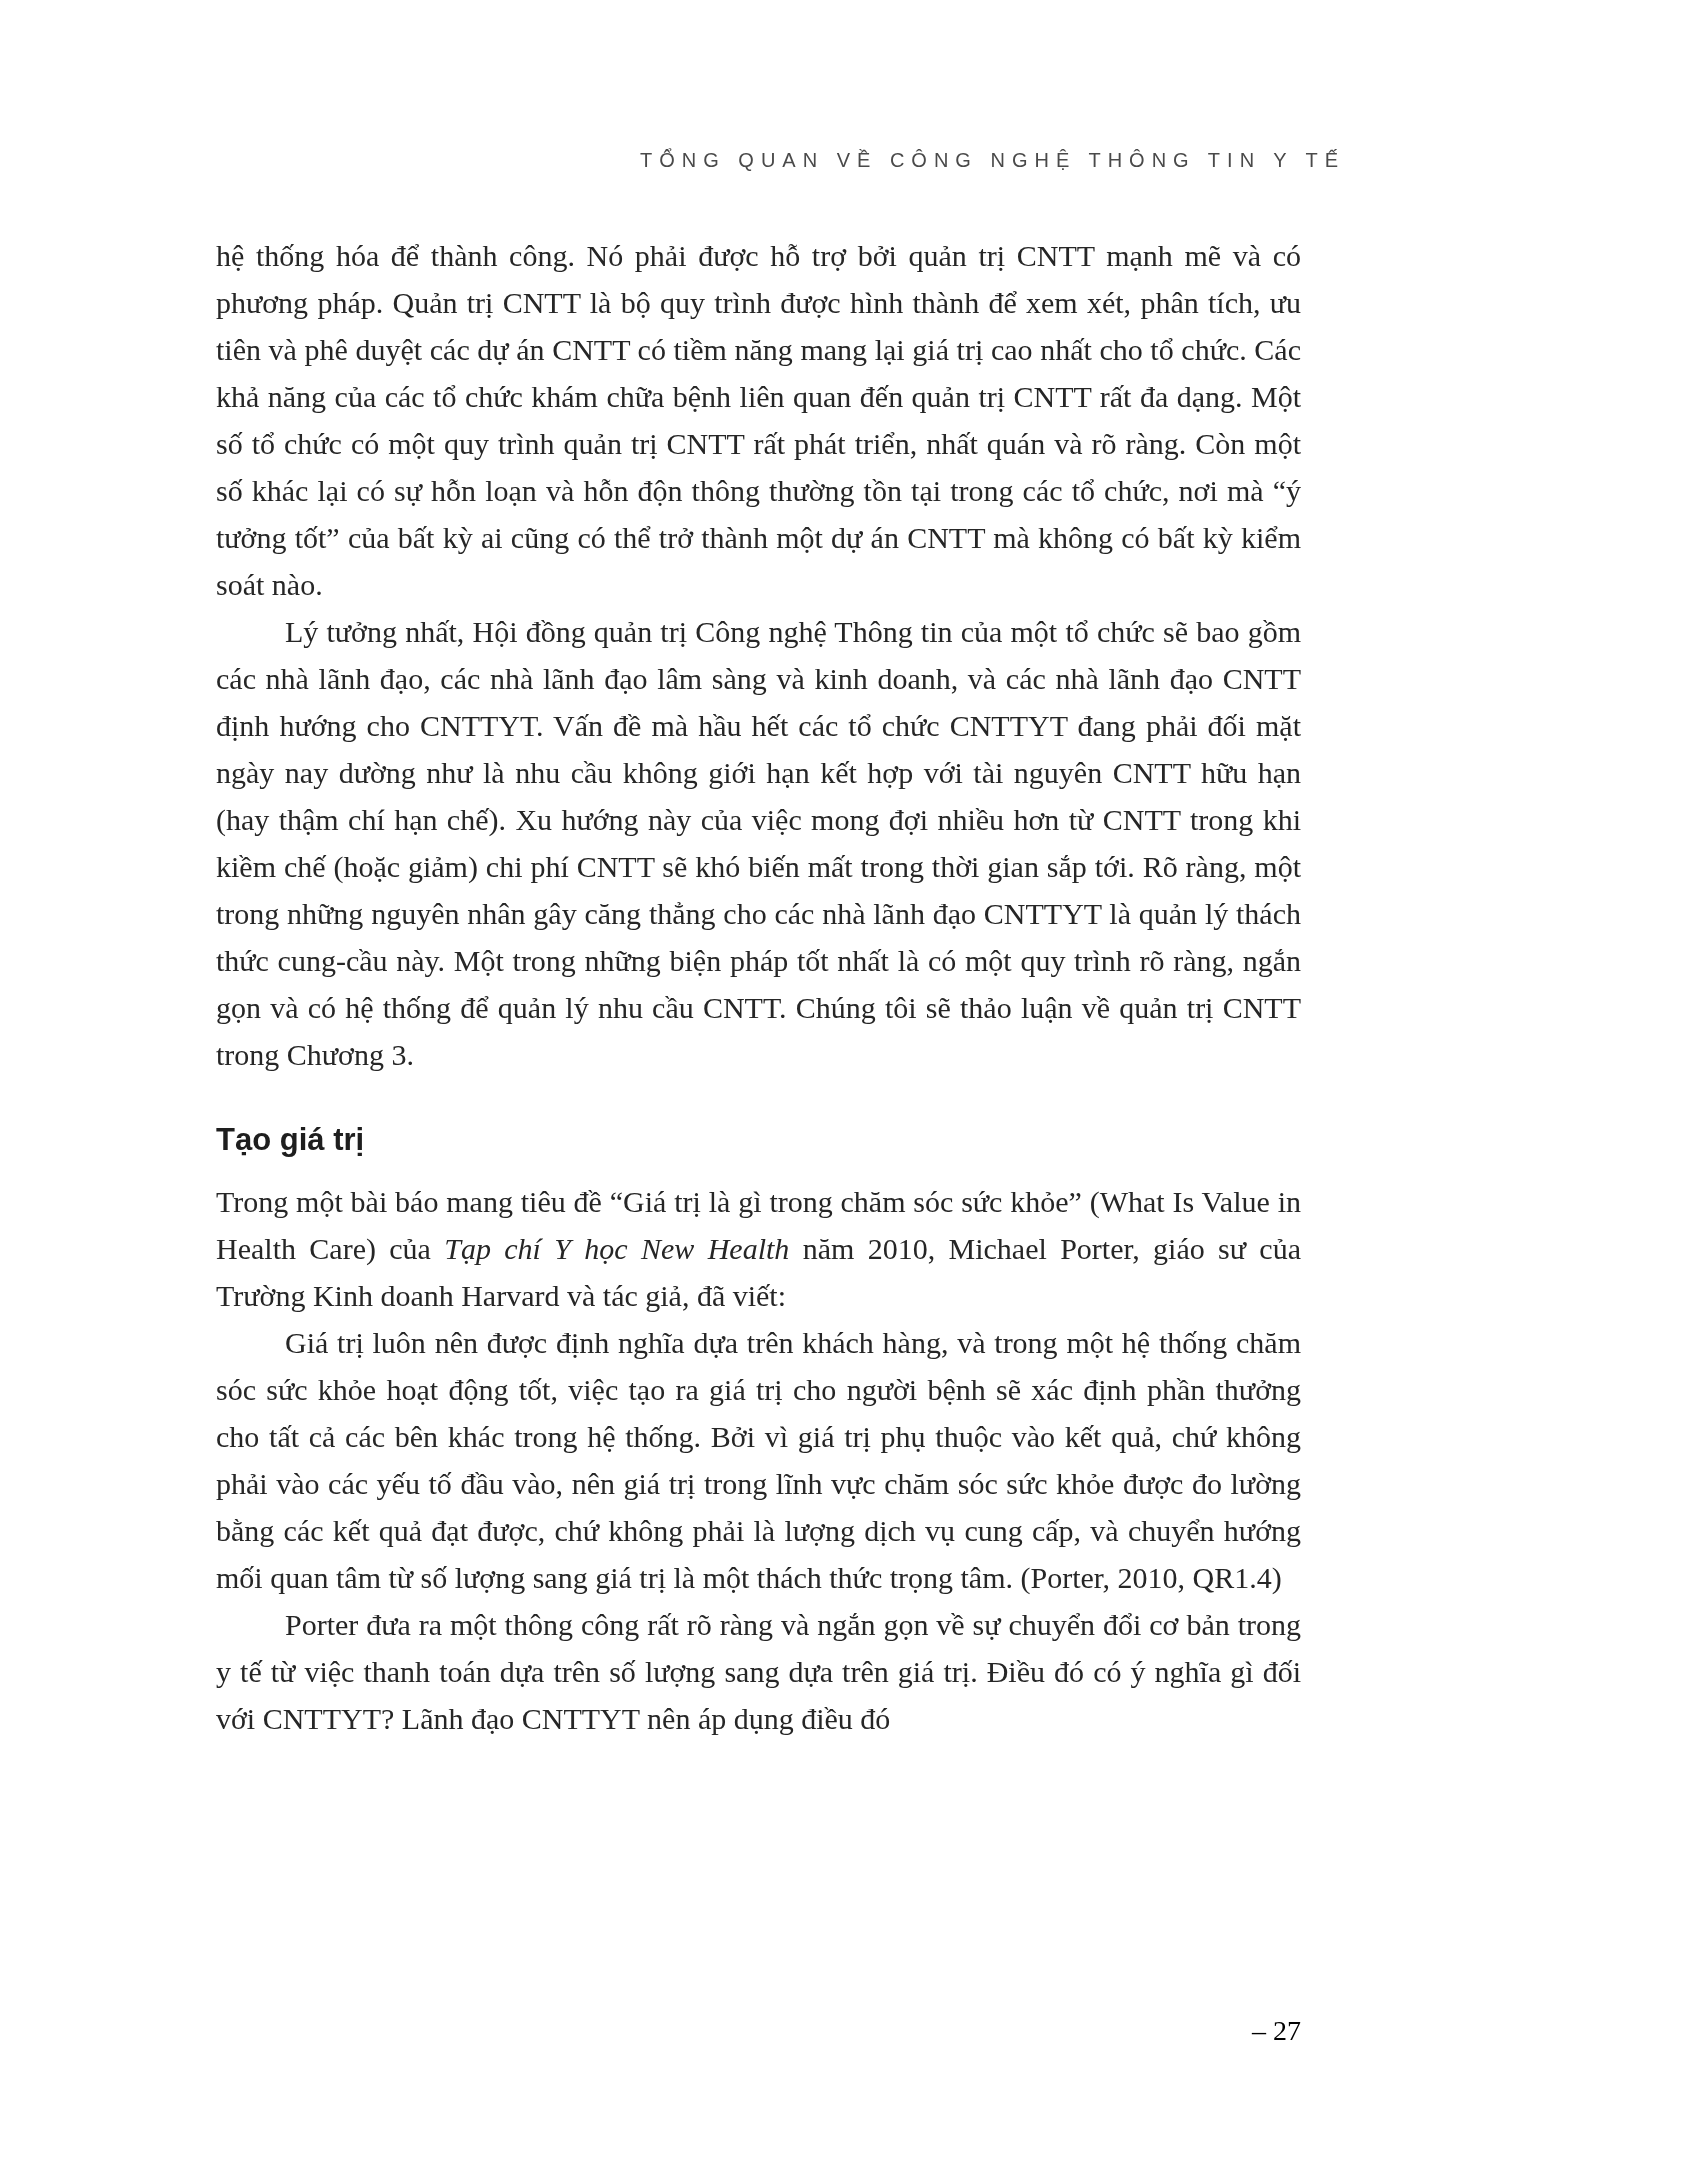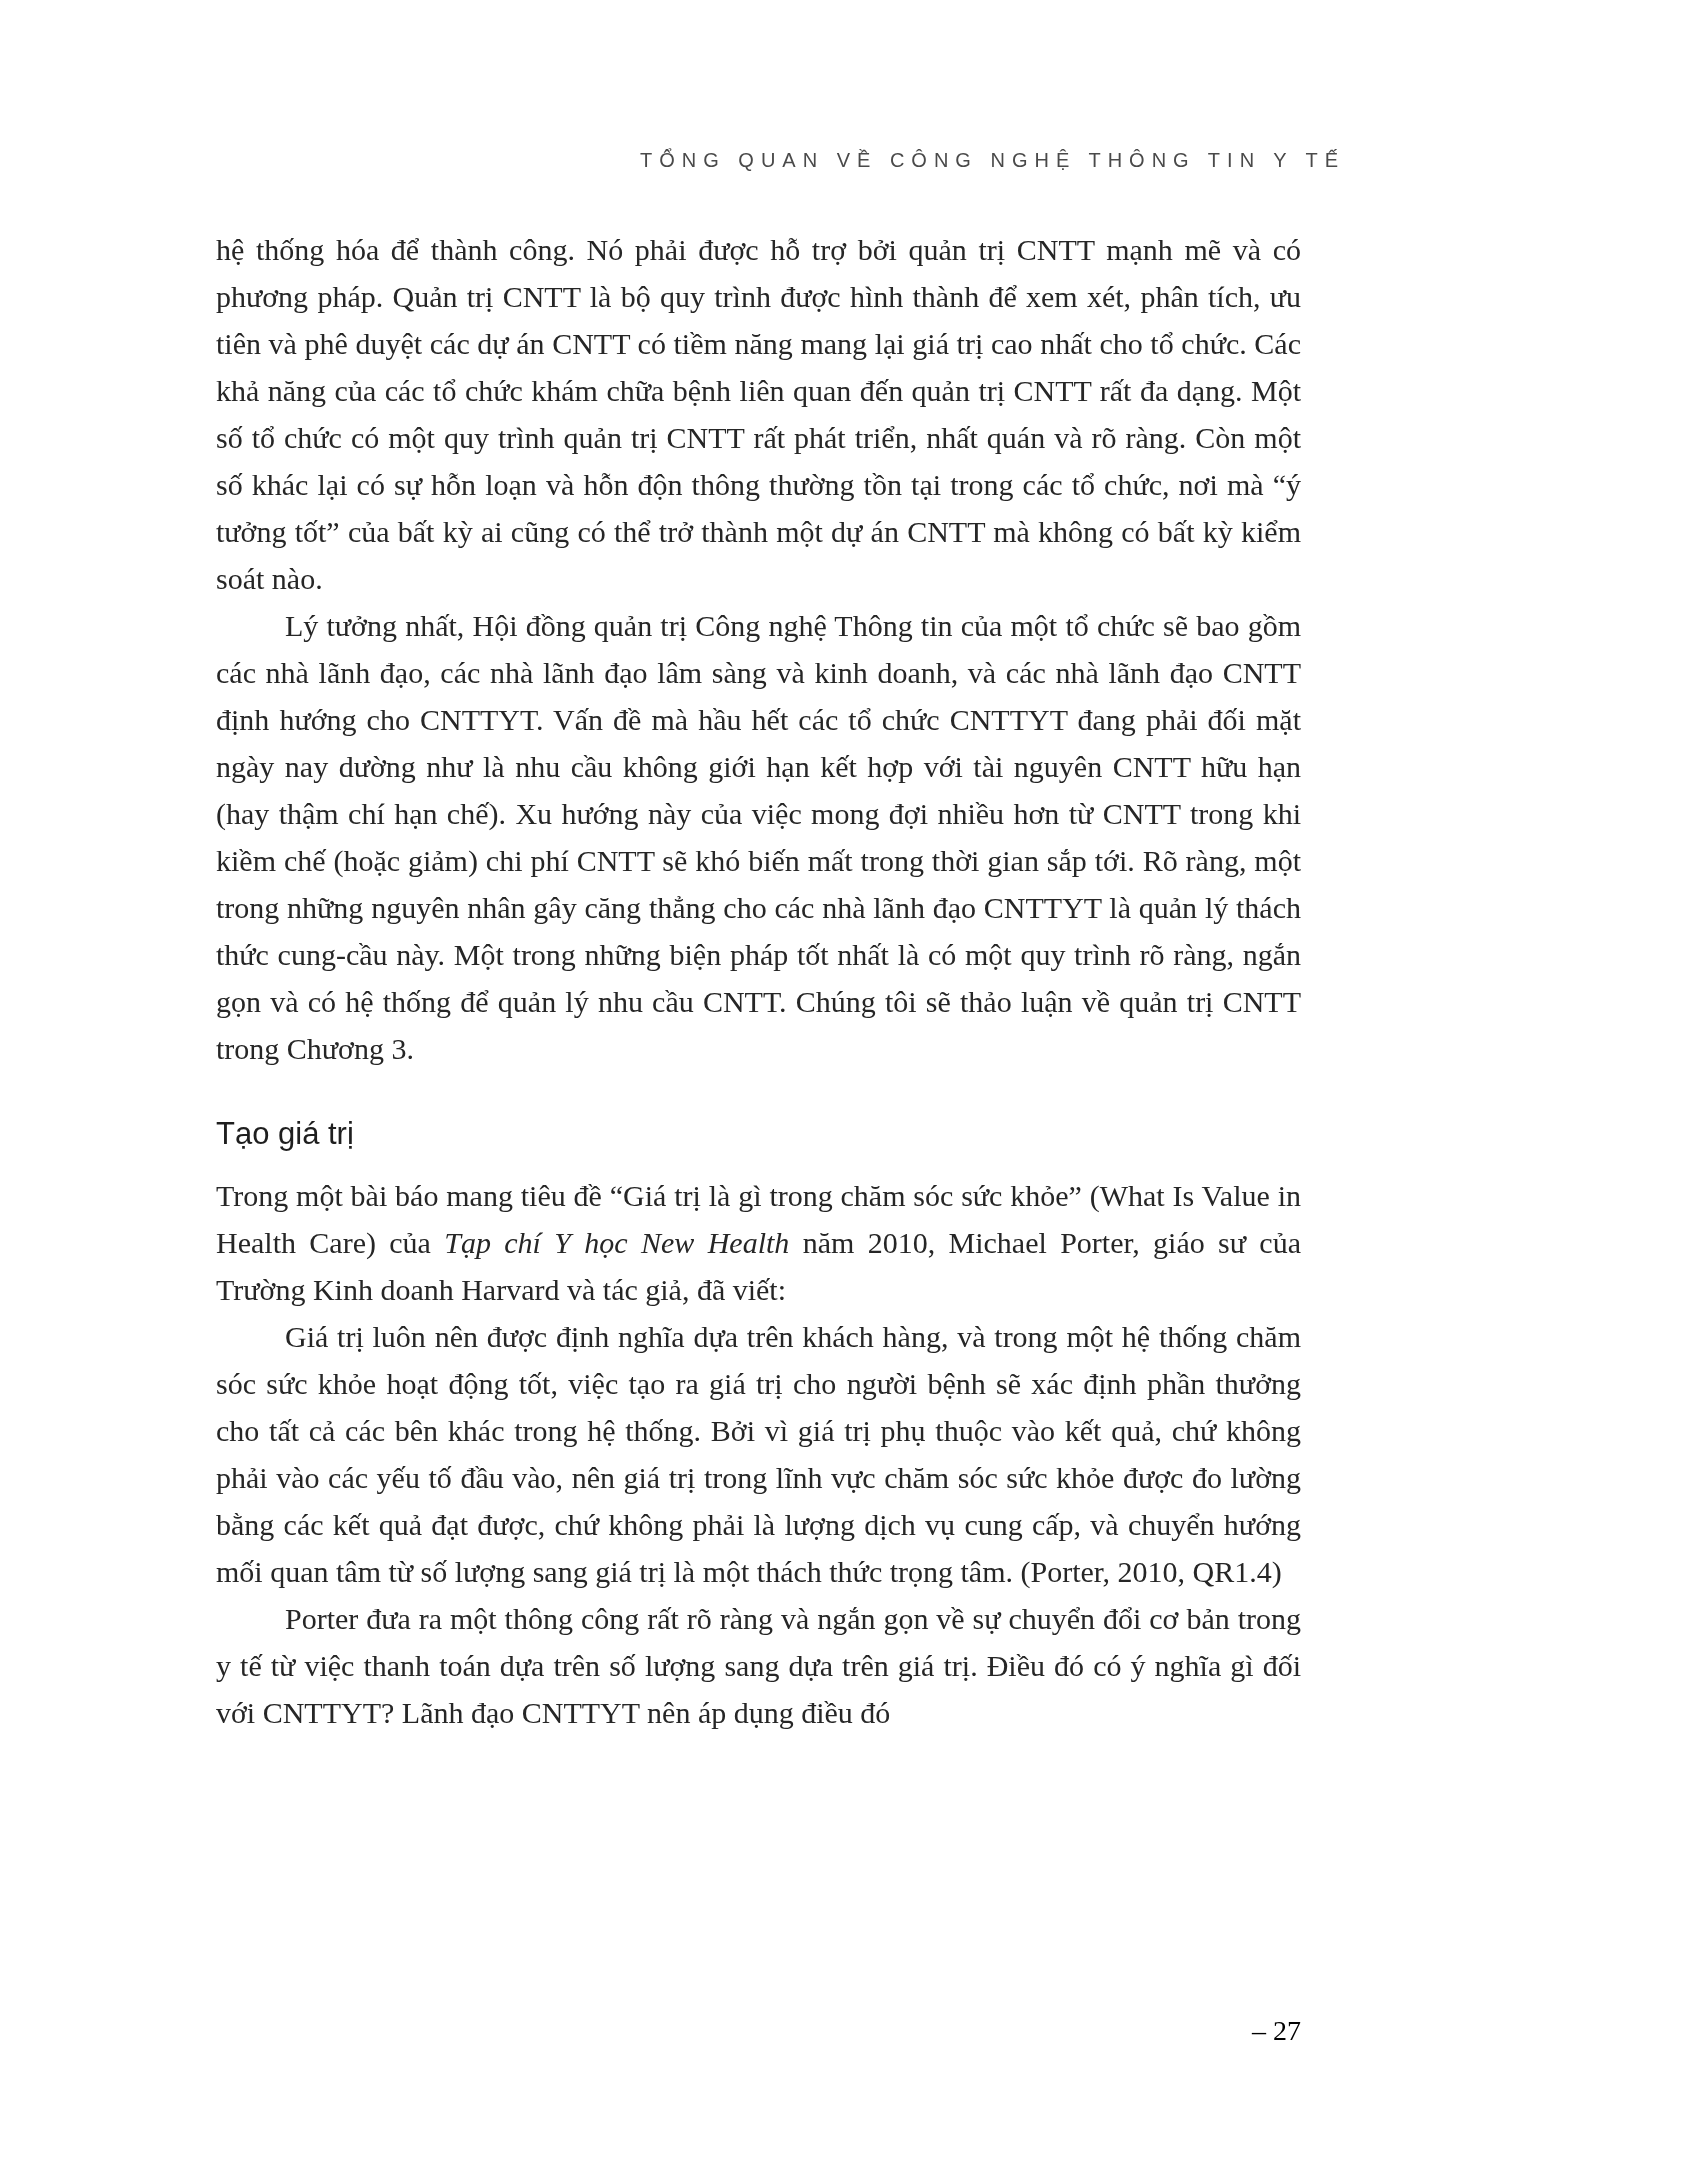--- a/index.html
+++ b/index.html
@@ -24,42 +24,42 @@
     text-align: right;
     font-family: "Liberation Sans", "DejaVu Sans", sans-serif;
     font-size: 20px;
     font-weight: 500;
     letter-spacing: 7px;
     color: #4a4a4a;
     white-space: nowrap;
   }
   .content {
     position: absolute;
-    top: 226px;
+    top: 232px;
     left: 216px;
     width: 1085px;
   }
   .para {
     margin: 0;
     font-size: 30px;
     line-height: 47px;
     text-align: justify;
     color: #262626;
   }
   .para.indent {
     text-indent: 69px;
   }
   .para.quote {
     text-indent: 69px;
   }
   .section-heading {
     margin: 44px 0 20px 0;
     font-family: "Liberation Sans", "DejaVu Sans", sans-serif;
     font-size: 31px;
-    font-weight: 400;
+    font-weight: 700;
     color: #1e1e1e;
   }
   .para em {
     font-style: italic;
   }
   .page-number {
     position: absolute;
     top: 2015px;
     left: 216px;
     width: 1085px;

